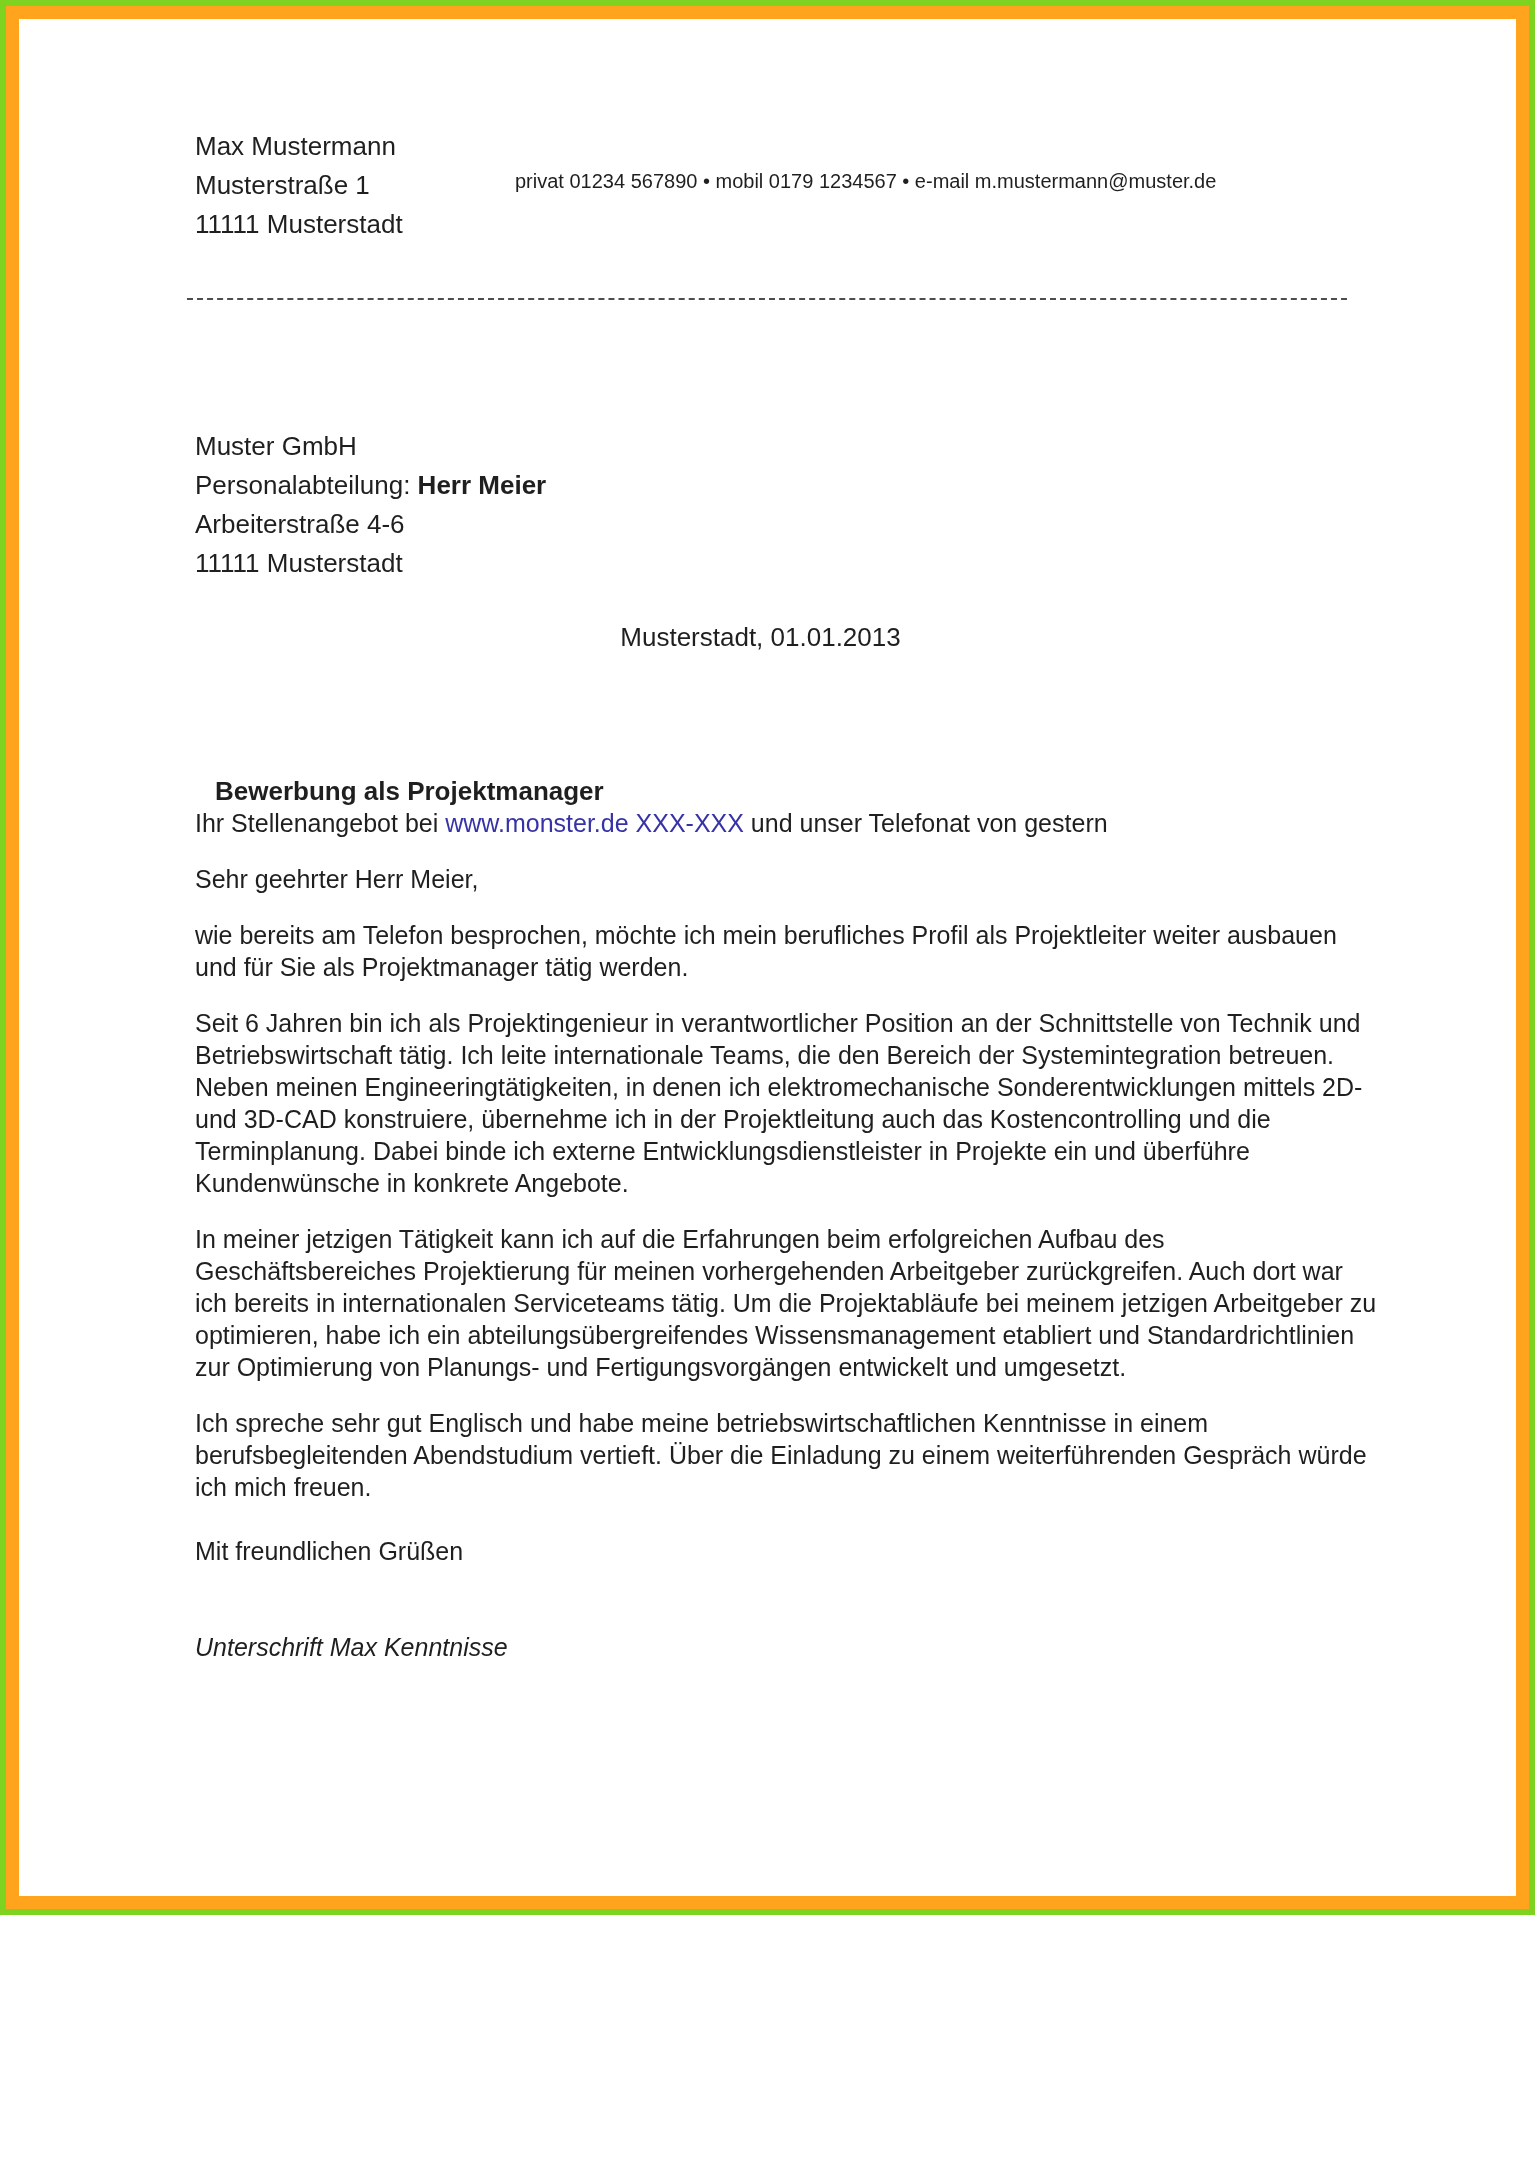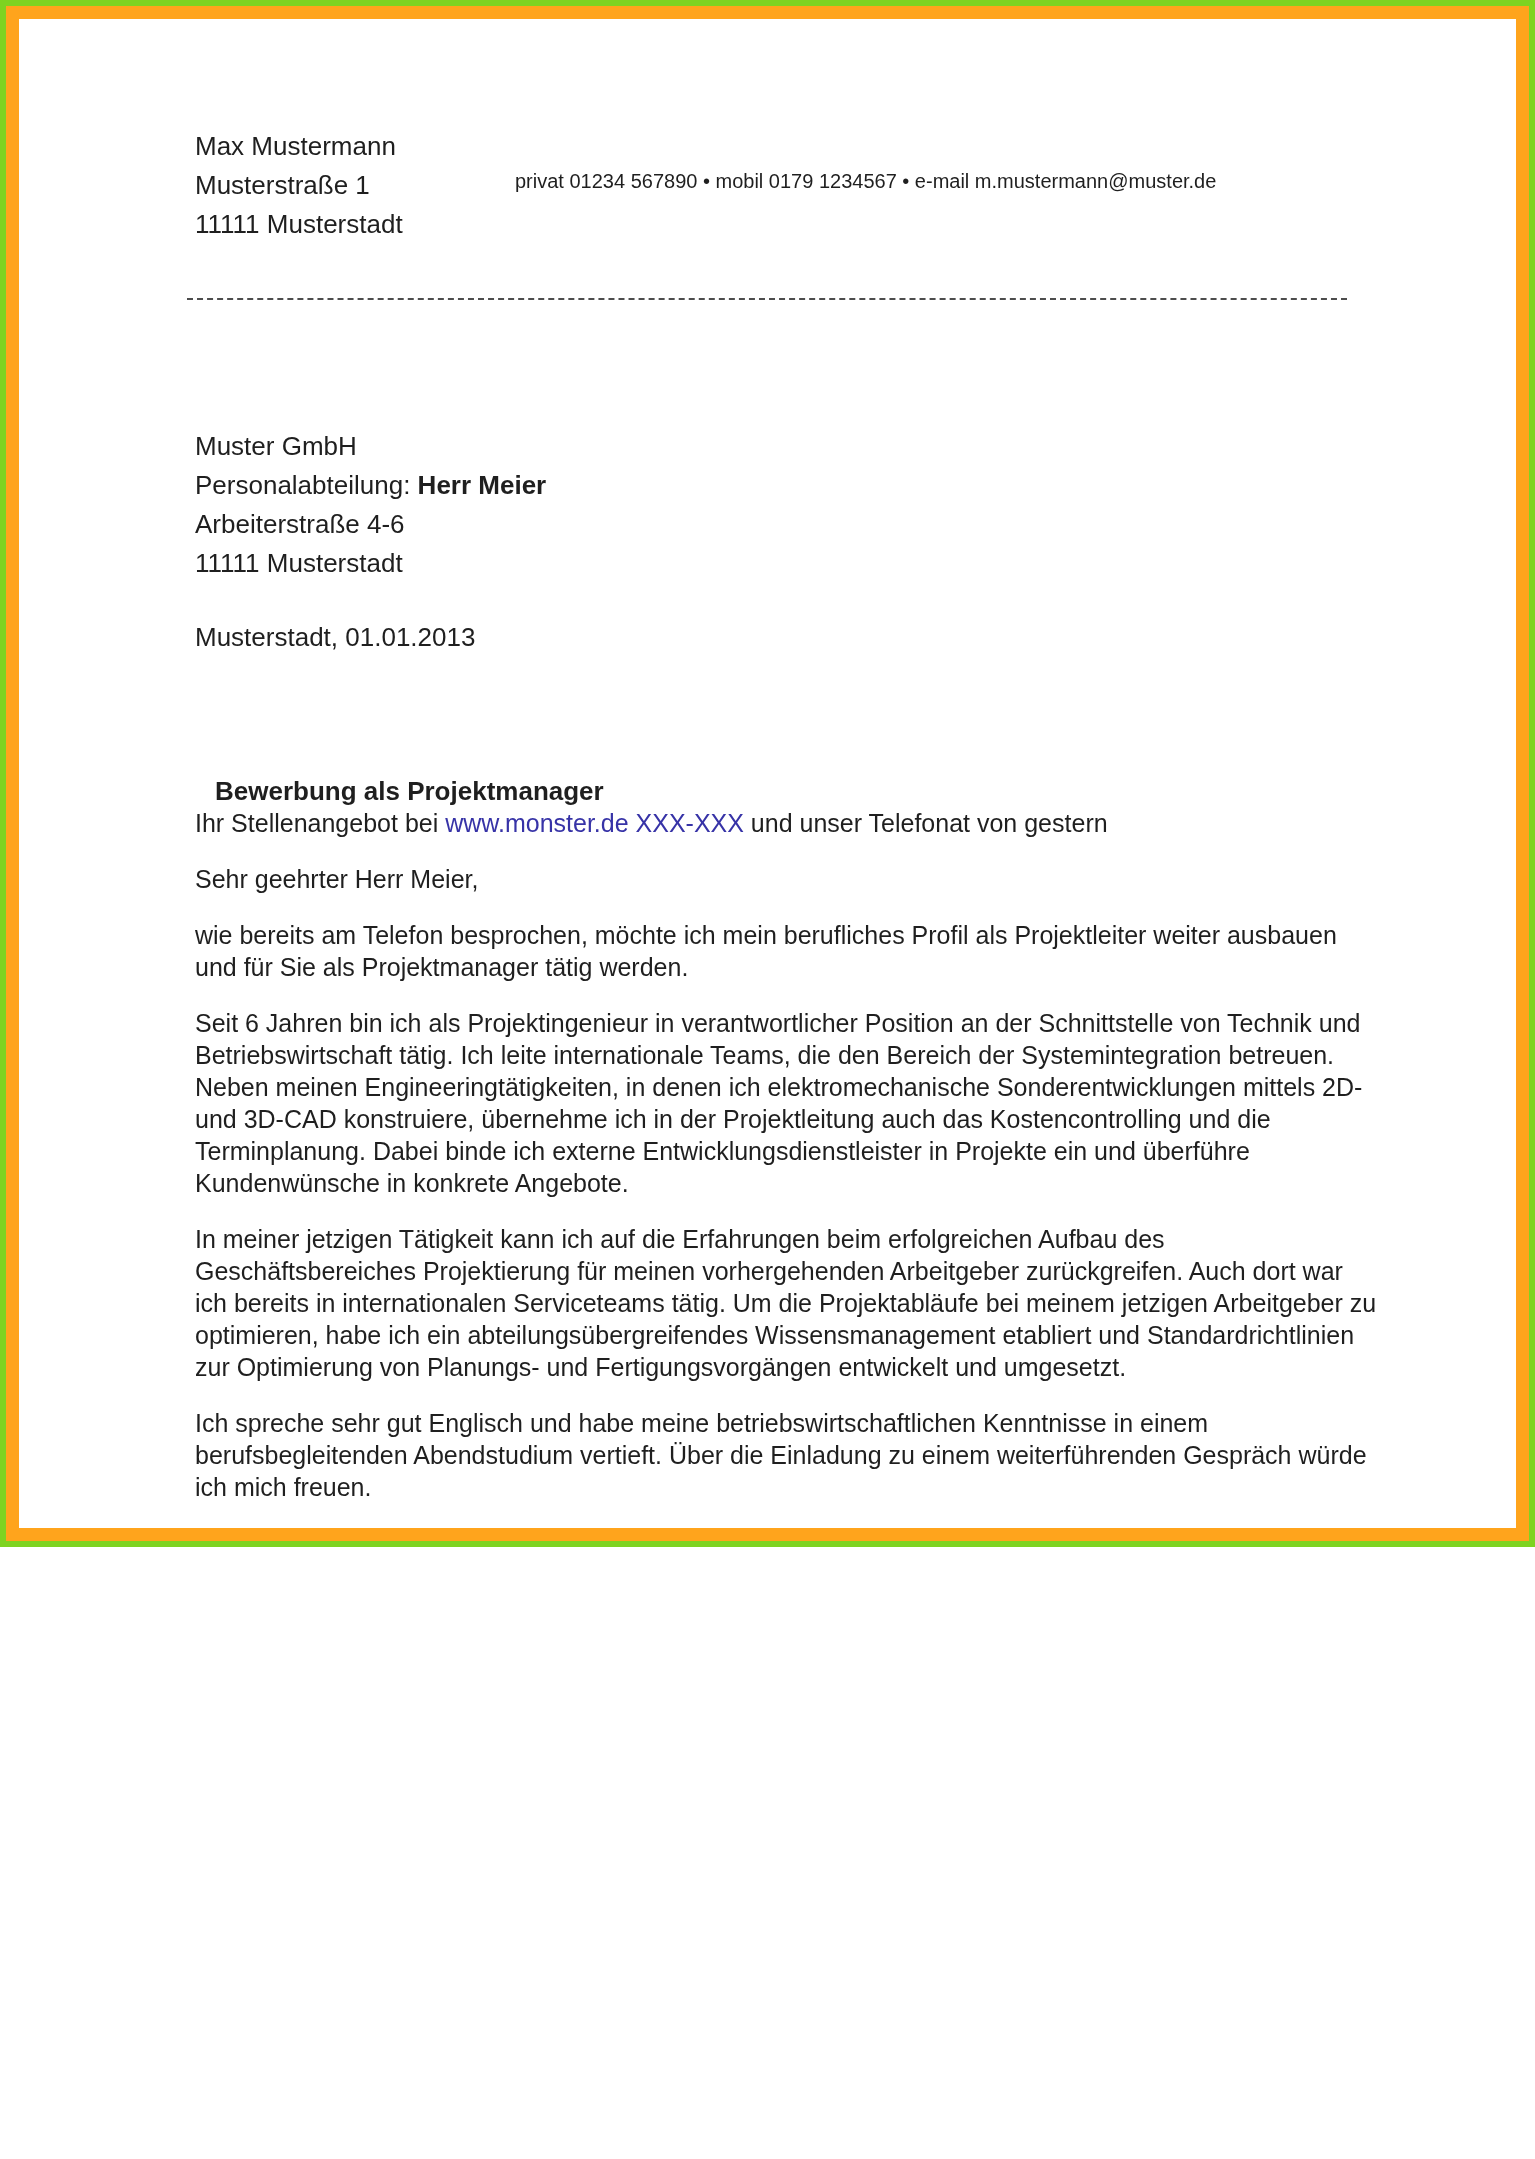--- a/index.html
+++ b/index.html
@@ -11,21 +11,21 @@
   }
   *{box-sizing:border-box;}
   html,body{margin:0;padding:0;}
   body{
     width:1535px;height:2159px;
     font-family:"Liberation Sans","DejaVu Sans",sans-serif;
     color:var(--text,#1f1f1f);
     background:#fff;
   }
   .frame{
-    width:1535px;height:1547px;
+    width:1535px;height:1915px;
     background:var(--border-outer,#7ed321);
     padding:6px;
   }
   .frame-inner{
     width:100%;height:100%;
     background:var(--border-inner,#ffa41c);
     padding:13px;
   }
   .sheet{
     position:relative;
@@ -51,21 +51,21 @@
   }
 
   
   .recipient-block{
     position:absolute;left:176px;top:408px;
     font-size:26px;line-height:39px;
   }
   .date-line{
     position:absolute;left:176px;right:190px;top:602px;
     font-size:26px;line-height:32px;
-    text-align:left;
+    text-align:center;
   }
 
   
   .letter-body{
     position:absolute;left:176px;top:756px;width:1185px;
     font-size:25px;line-height:32px;
   }
   .subject-title{
     font-weight:bold;
     font-size:26px;

